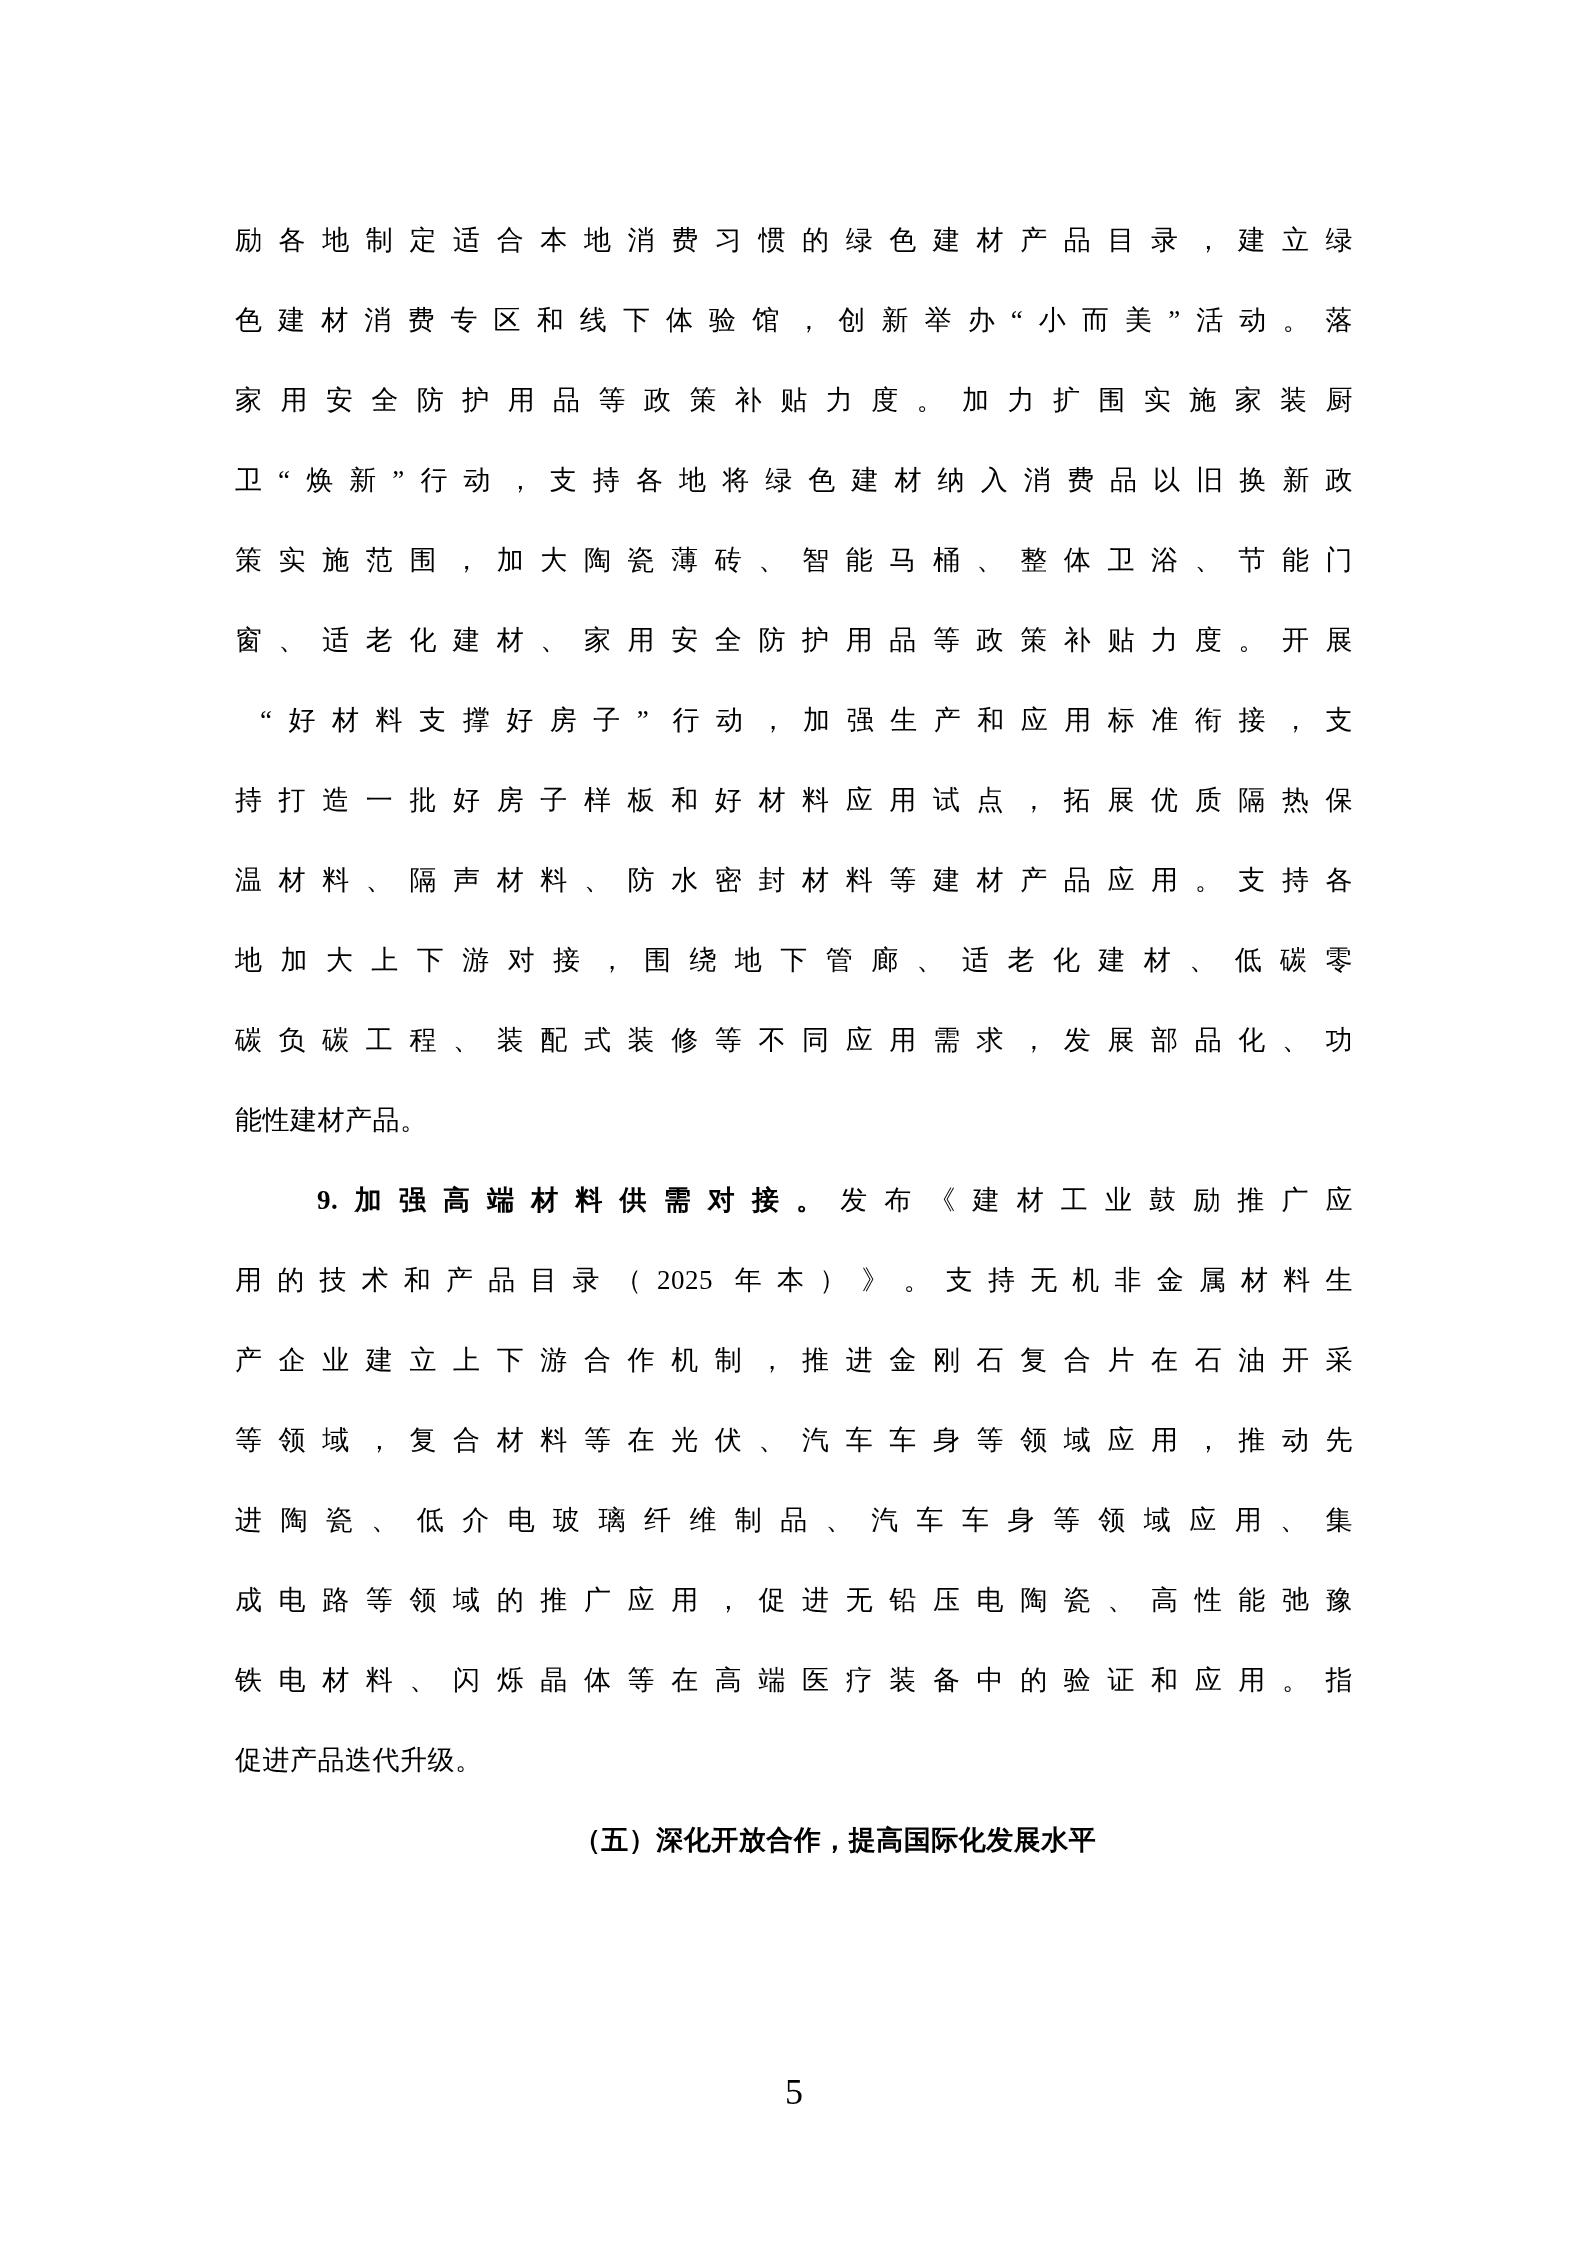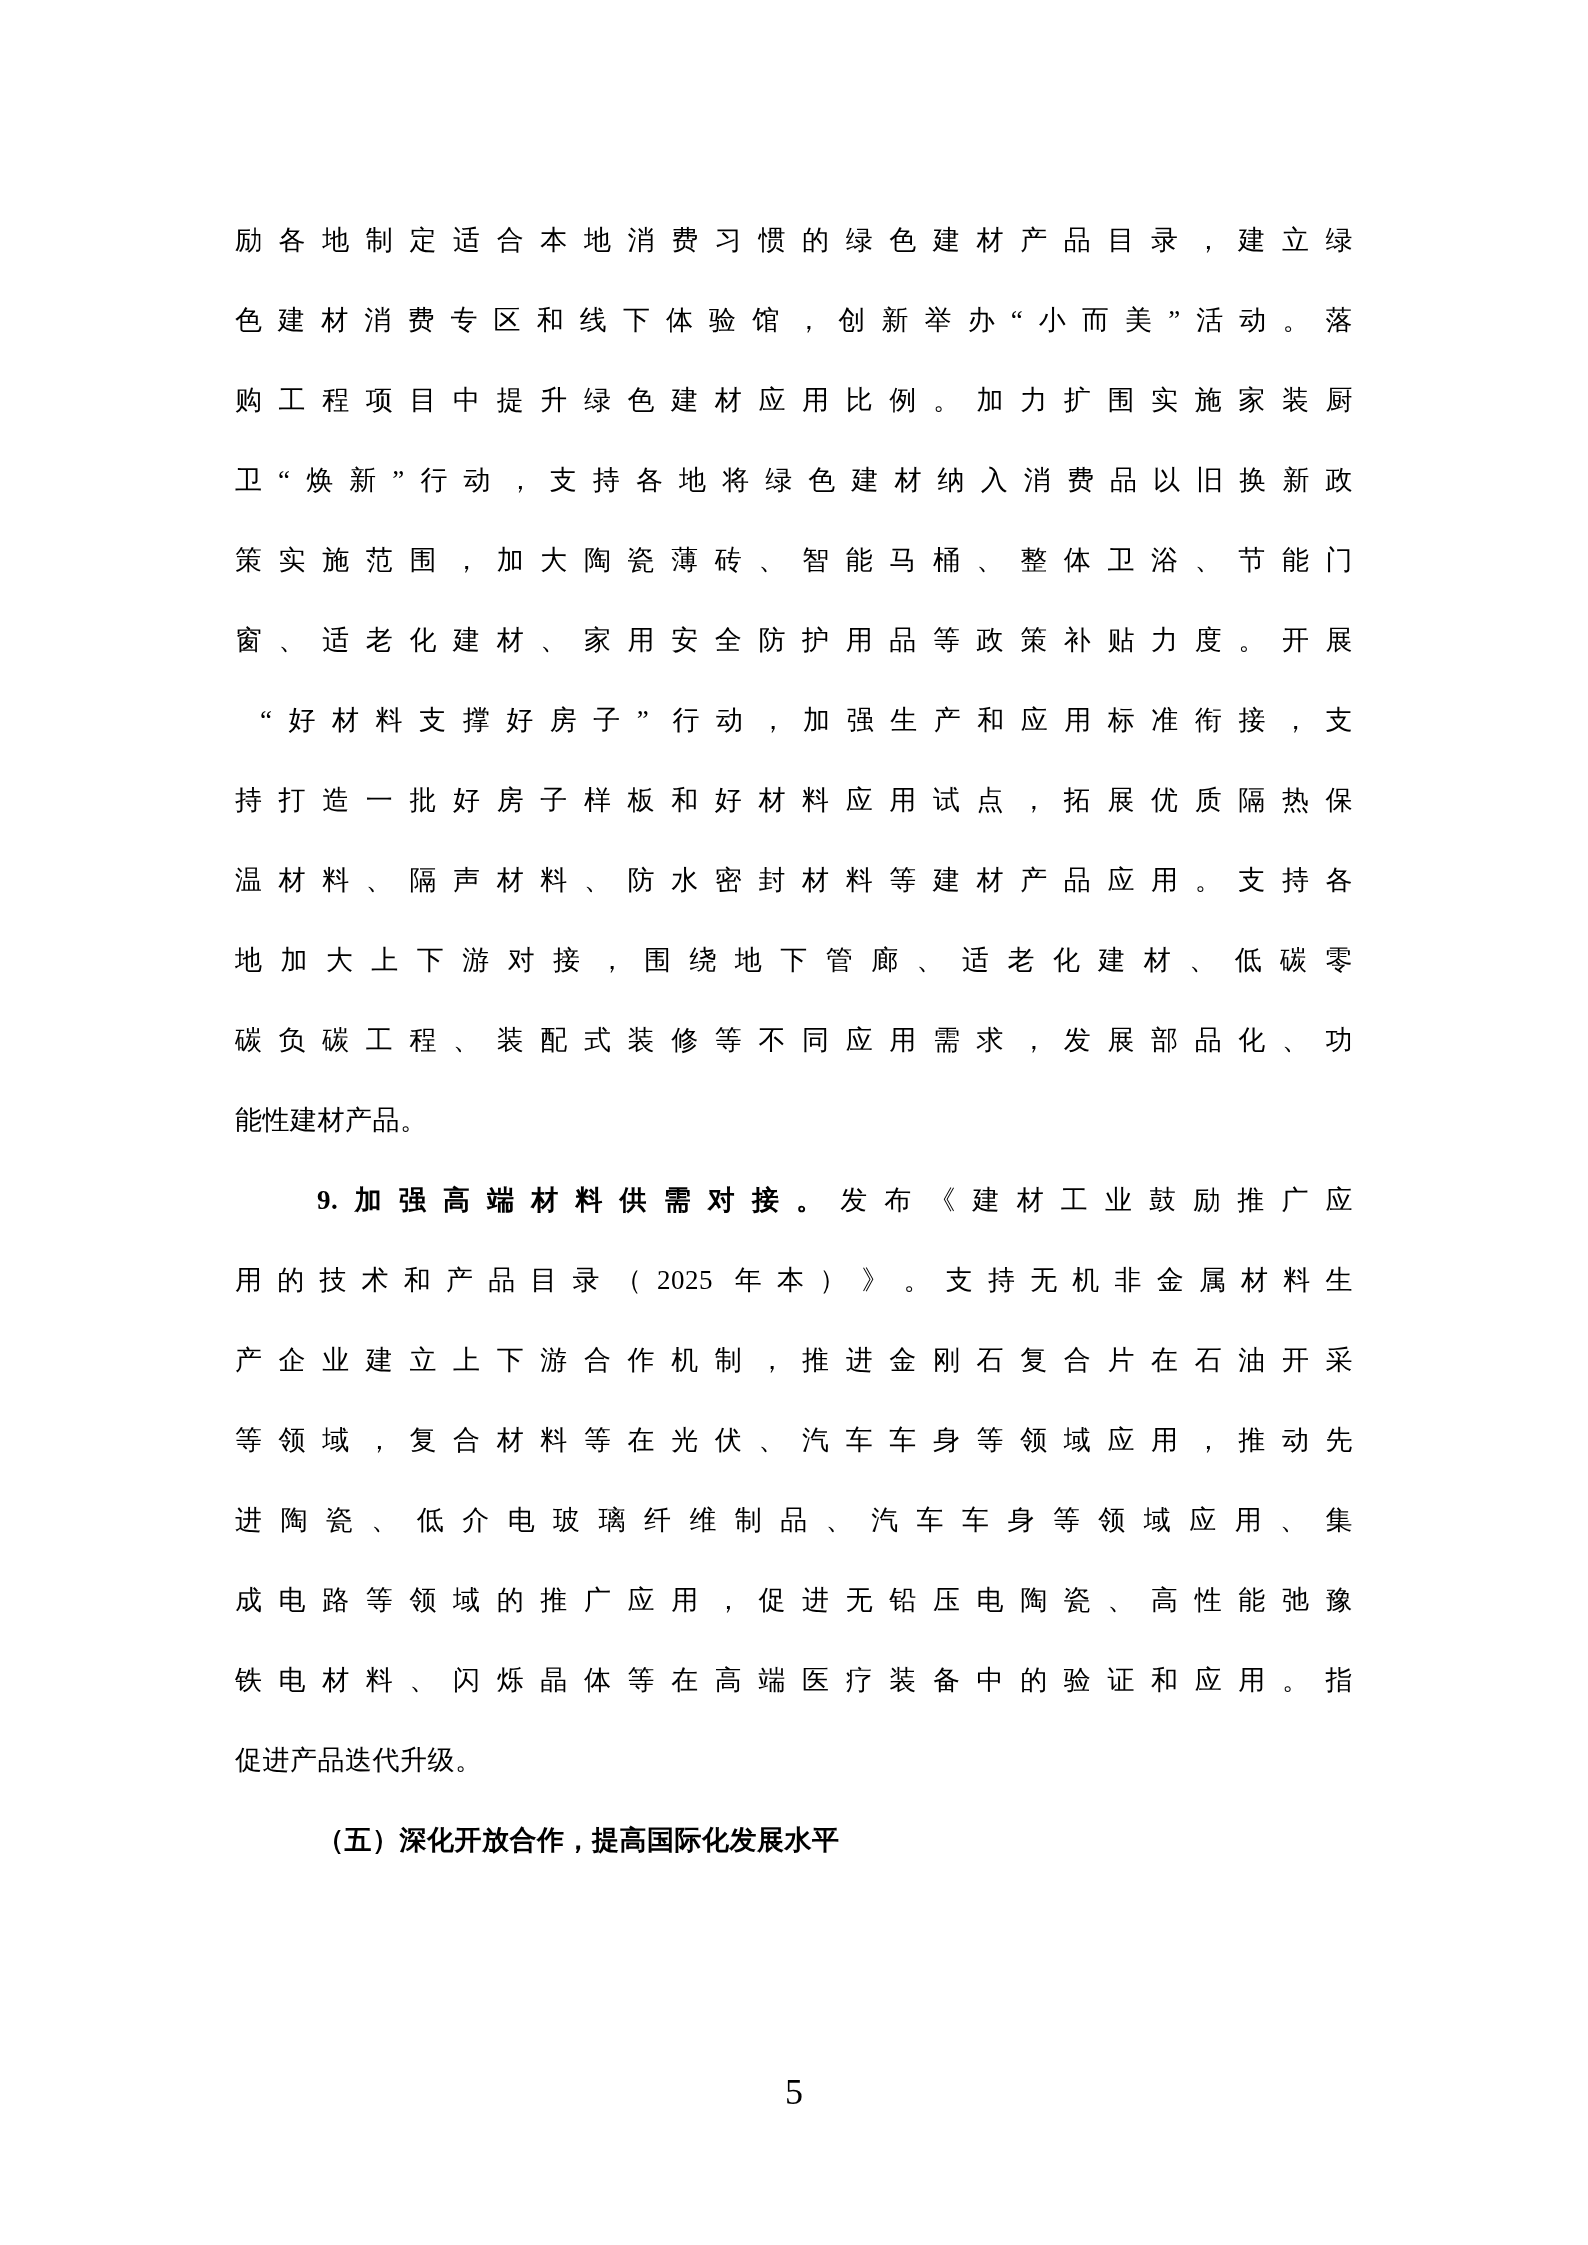--- a/index.html
+++ b/index.html
@@ -30,20 +30,21 @@
     text-align: left;
     white-space: nowrap;
   }
   .line.just {
     white-space: normal;
     text-align: justify;
     text-align-last: justify;
   }
   .line.indent2 {
     text-indent: 82px;
+    text-align: center;
   }
   .line.indent-half {
     text-indent: 25px;
   }
   .line .b {
     font-weight: bold;
     margin-top: 33px;
   }
   .line.heading {
     font-weight: bold;
@@ -58,21 +59,21 @@
     line-height: 40px;
   }
 </style>
 </head>
 <body>
 
 <div class="page">
   <div class="text-block">
       <div class="line just"><span>励各地制定适合本地消费习惯的绿色建材产品目录，建立绿</span></div>
       <div class="line just"><span>色建材消费专区和线下体验馆，创新举办“小而美”活动。落</span></div>
-      <div class="line just"><span>购工程项目中提升绿色建材应用比例。加力扩围实施家装厨</span></div>
+      <div class="line just"><span>家用安全防护用品等政策补贴力度。加力扩围实施家装厨</span></div>
       <div class="line just"><span>卫“焕新”行动，支持各地将绿色建材纳入消费品以旧换新政</span></div>
       <div class="line just"><span>策实施范围，加大陶瓷薄砖、智能马桶、整体卫浴、节能门</span></div>
       <div class="line just"><span>窗、适老化建材、家用安全防护用品等政策补贴力度。开展</span></div>
       <div class="line just indent-half"><span>“好材料支撑好房子” 行动，加强生产和应用标准衔接，支</span></div>
       <div class="line just"><span>持打造一批好房子样板和好材料应用试点，拓展优质隔热保</span></div>
       <div class="line just"><span>温材料、隔声材料、防水密封材料等建材产品应用。支持各</span></div>
       <div class="line just"><span>地加大上下游对接，围绕地下管廊、适老化建材、低碳零</span></div>
       <div class="line just"><span>碳负碳工程、装配式装修等不同应用需求，发展部品化、功</span></div>
       <div class="line"><span>能性建材产品。</span></div>
       <div class="line just indent2"><span class="b">9.加强高端材料供需对接。</span><span>发布《建材工业鼓励推广应</span></div>

